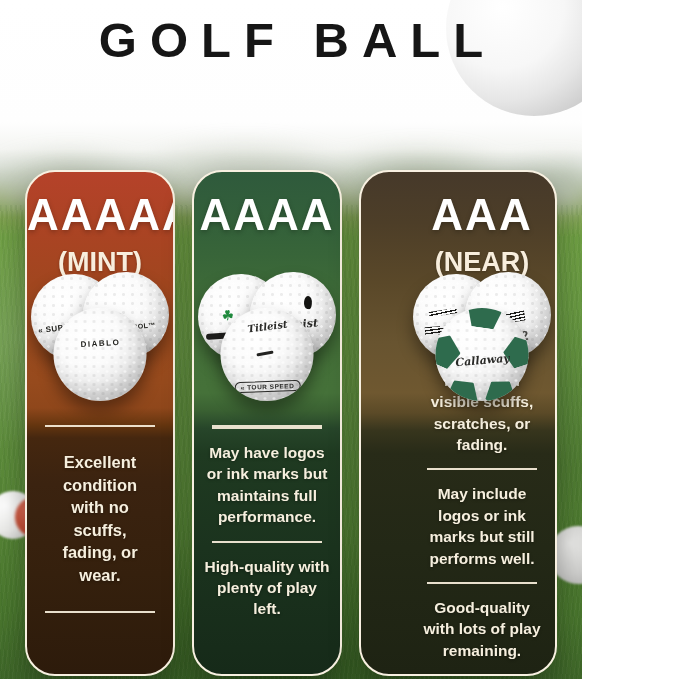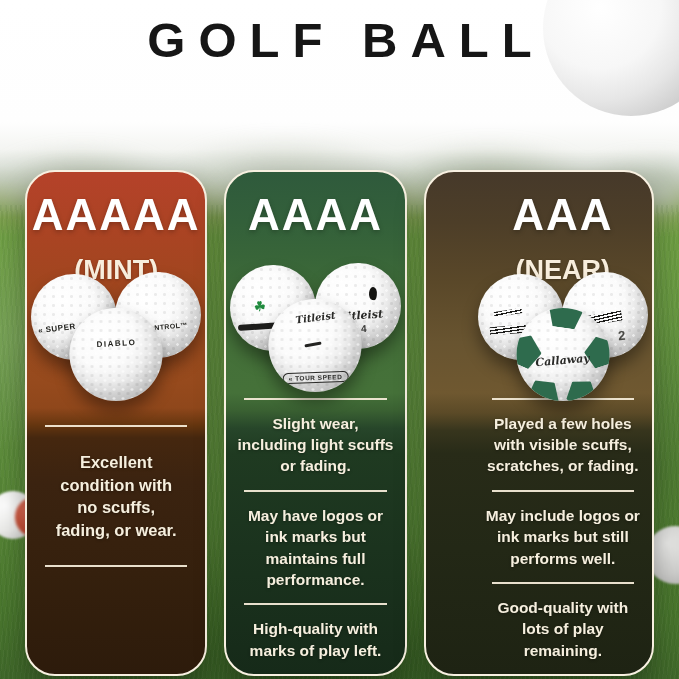--- a/index.html
+++ b/index.html
@@ -1,17 +1,17 @@
 <!DOCTYPE html>
 <html><head>
 <meta charset="utf-8">
 <style>
   html,body{margin:0;padding:0;background:#ffffff;}
   .stage{
-    position:relative;width:679px;height:679px;overflow:hidden;
+    position:relative;width:582px;height:679px;overflow:hidden;
     font-family:"Liberation Sans",sans-serif;
   }
 
   
   .bg-scene{
     position:absolute;inset:0;z-index:0;
     background:linear-gradient(180deg,
       #ffffff 0%,#fefefe 18%,#f4f5f2 22%,
       #dde2da 24.5%,#c3ccba 26.5%,#a4b488 29%,
       #7fa150 32%,#6f9f44 35%,#699942 45%,
@@ -86,21 +86,21 @@
       #46392a 0%,#4d3e28 10%,#5a4829 22%,#685430 34%,#6f5830 44%,
       #5b4a27 48%,#37351d 51.5%,#282b18 56%,#232816 75%,#1e2313 100%);padding-left:48px;}
 
   .card-head{height:96px;text-align:center;padding-top:21px;box-sizing:border-box;}
   .grade{
     display:block;font-size:44px;font-weight:bold;color:#ffffff;line-height:1;
     letter-spacing:2px;text-shadow:0 2px 5px rgba(0,0,0,.25);
   }
   .grade-label{
     display:block;font-size:27px;font-weight:bold;color:#f8eedd;line-height:1.15;
-    margin-top:18px;text-shadow:0 1px 3px rgba(0,0,0,.25);
+    margin-top:10px;text-shadow:0 1px 3px rgba(0,0,0,.25);
   }
 
   
   .card-photo{position:relative;height:157px;}
   .gball{
     position:absolute;width:86px;height:86px;border-radius:50%;overflow:hidden;
     background:radial-gradient(circle at 36% 30%,#ffffff 0%,#fbfbfb 35%,#ededed 55%,#d3d3d3 78%,#b2b2b2 97%);
     box-shadow:0 10px 16px rgba(0,0,0,.38), inset -6px -9px 16px rgba(0,0,0,.10);
   }
   .gball::after{
@@ -220,25 +220,24 @@
           <span class="mark mk-number-right">4</span>
         </div>
         <div class="gball b-front">
           <span class="mark script mk-titleist-front">Titleist</span>
           <span class="mark ink-dash"></span>
           <span class="mark pill">« TOUR SPEED</span>
         </div>
       </div>
       <div class="card-body">
         <hr>
-        <p>Slight wear, including light scuffs or fading.</p>
         <hr>
         <p>May have logos or ink marks but maintains full performance.</p>
         <hr>
-        <p>High-quality with marks of play left.</p>
+        <p>High-quality with plenty of play left.</p>
       </div>
     </section>
 
     <section class="card card-3">
       <div class="card-head">
         <span class="grade">AAA</span>
         <span class="grade-label">(NEAR)</span>
       </div>
       <div class="card-photo">
         <div class="gball b-left">

